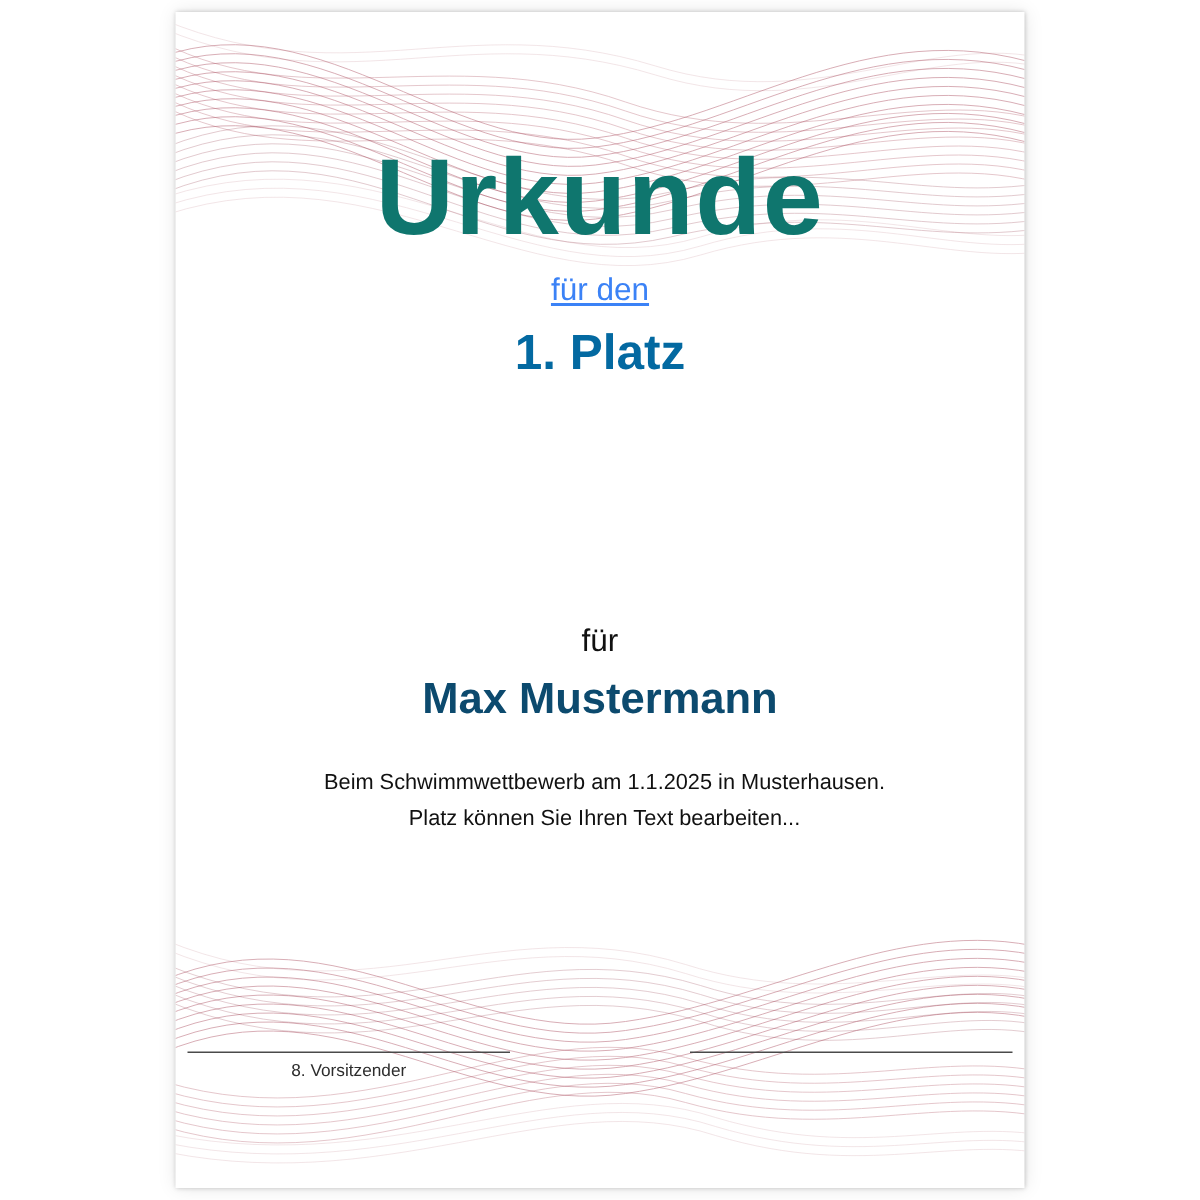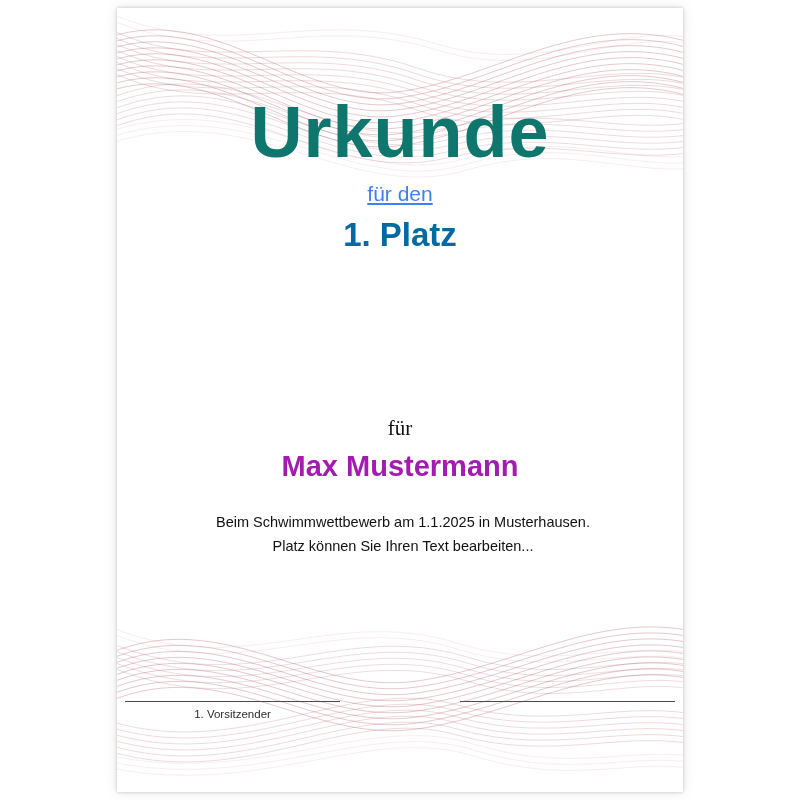--- a/index.html
+++ b/index.html
@@ -94,31 +94,30 @@
     color: #0369a1;
   }
 
   .fuer {
     position: absolute;
     left: 0;
     right: 0;
     top: 408px;
     font-size: 21px;
     color: #111111;
-    font-family: Liberation Serif, serif;
   }
 
   .recipient {
     position: absolute;
     left: 0;
     right: 0;
     top: 442px;
     font-size: 29px;
     font-weight: bold;
-    color: #a21caf;
+    color: #0c4a6e;
   }
 
   .body-text {
     position: absolute;
     left: 40px;
     right: 34px;
     top: 503px;
     font-size: 14.5px;
     color: #111111;
     line-height: 1.65;
@@ -249,21 +248,21 @@
       <div class="recipient">Max Mustermann</div>
 
       <div class="body-text">
         <span class="line">Beim Schwimmwettbewerb am 1.1.2025 in Musterhausen.</span>
         <span class="line">Platz können Sie Ihren Text bearbeiten...</span>
       </div>
 
       <div class="signatures">
         <div class="sig-block">
           <div class="sig-rule"></div>
-          <div class="sig-label">1. Vorsitzender</div>
+          <div class="sig-label">8. Vorsitzender</div>
         </div>
         <div class="sig-block">
           <div class="sig-rule"></div>
         </div>
       </div>
 
     </div>
   </div>
 </div>
 

